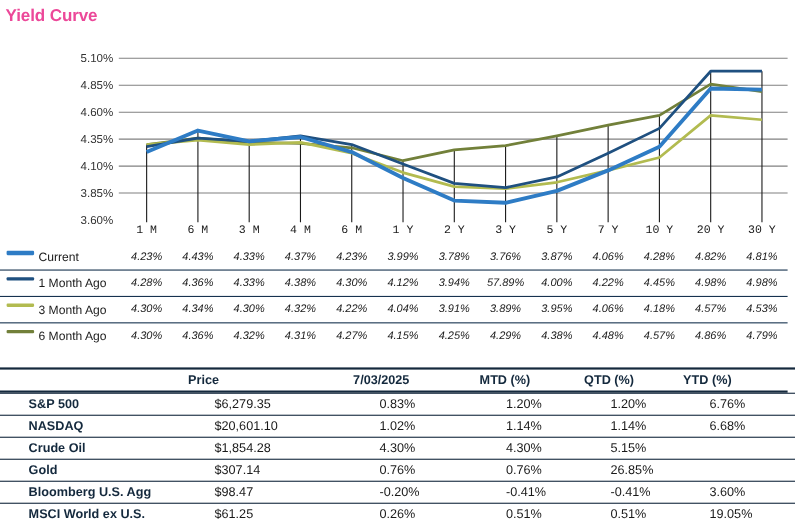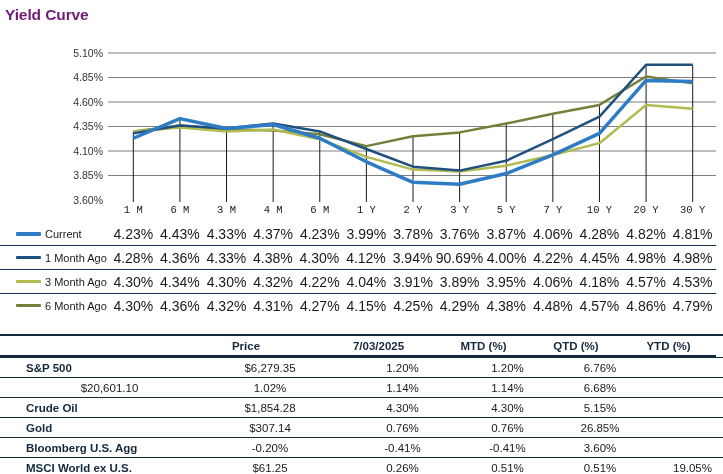--- a/index.html
+++ b/index.html
@@ -6,54 +6,54 @@
   .page{
     position:relative;
     width:723px;height:474px;
     background:#ffffff;
     font-family:"Liberation Sans", sans-serif;
     color:#1a1a1a;
     overflow:hidden;
   }
   .title{
     position:absolute;left:5px;top:6px;
-    font-size:15.5px;font-weight:bold;color:#701a75;
+    font-size:15.5px;font-weight:bold;color:#ec4899;
     letter-spacing:-0.1px;
   }
   .chart-wrap{position:absolute;left:0;top:38px;width:723px;height:166px;text-decoration:underline;}
   
   .axis-grid{
     display:grid;
     grid-template-columns:110px repeat(13, 1fr);
     width:716px;
   }
   .xlabels{position:absolute;left:0;top:201px;height:18px;align-items:center;}
   .xlabel{font-size:10.5px;text-align:center;color:#1a1a1a;font-family:Liberation Mono, monospace;}
   .legend{position:absolute;left:0;top:222px;width:723px;}
   .legend-row{height:23px;align-items:center;}
   .legend-row + .legend-row{border-top:1.5px solid #16324f;}
-  .legend-name-cell{display:flex;align-items:center;padding-left:16px;white-space:nowrap;}
+  .legend-name-cell{display:flex;padding-left:6px;white-space:nowrap;}
   .swatch{display:inline-block;width:25px;min-width:25px;margin-right:4px;border-radius:1px;}
   .legend-name{font-size:11px;color:#1a1a1a;}
-  .legend-val{font-size:14px;text-align:center;color:#1a1a1a;}
+  .legend-val{font-size:10px;text-align:center;color:#1a1a1a;font-style:italic;}
   
   .mtable{
     position:absolute;left:0;top:334px;width:723px;
     border-top:2.5px solid #14293d;
     border-bottom:2.5px solid #14293d;
   }
   .mrow{
     display:grid;
     grid-template-columns:1fr 150px 115px 95px 90px 95px;
     width:716px;
     height:19px;align-items:center;
   }
   .mrow + .mrow{border-top:1px solid #14293d;padding-left:24px;}
   .mrow.header{border-bottom:2px solid #14293d;height:19px;}
-  .mcell{font-size:11.5px;text-align:center;white-space:nowrap;}
+  .mcell{font-size:11.5px;text-align:left;white-space:nowrap;}
   .mcell.label{text-align:left;font-weight:bold;color:#14293d;padding-left:2px;}
   .mrow.header .mcell{font-weight:bold;color:#14293d;}
 </style>
 </head>
 <body>
 
 <div class="page">
 
   <div class="title">Yield Curve</div>
 
@@ -134,21 +134,21 @@
           <span class="swatch" style="background: rgb(31, 80, 128); height: 3px;"></span>
           <span class="legend-name">1 Month Ago</span>
         </div>
         <div class="legend-val">4.28%</div>
         <div class="legend-val">4.36%</div>
         <div class="legend-val">4.33%</div>
         <div class="legend-val">4.38%</div>
         <div class="legend-val">4.30%</div>
         <div class="legend-val">4.12%</div>
         <div class="legend-val">3.94%</div>
-        <div class="legend-val">90.69%</div>
+        <div class="legend-val">57.89%</div>
         <div class="legend-val">4.00%</div>
         <div class="legend-val">4.22%</div>
         <div class="legend-val">4.45%</div>
         <div class="legend-val">4.98%</div>
         <div class="legend-val">4.98%</div>
       </div>
       <div class="legend-row axis-grid">
         <div class="legend-name-cell">
           <span class="swatch" style="background: rgb(178, 187, 80); height: 3px;"></span>
           <span class="legend-name">3 Month Ago</span>
@@ -193,25 +193,27 @@
         <div class="mcell label"></div>
         <div class="mcell">Price</div>
         <div class="mcell">7/03/2025</div>
         <div class="mcell">MTD (%)</div>
         <div class="mcell">QTD (%)</div>
         <div class="mcell">YTD (%)</div>
       </div>
       <div class="mrow">
         <div class="mcell label">S&amp;P 500</div>
         <div class="mcell">$6,279.35</div>
+        <div class="mcell">0.83%</div>
         <div class="mcell">1.20%</div>
         <div class="mcell">1.20%</div>
         <div class="mcell">6.76%</div>
       </div>
       <div class="mrow">
+        <div class="mcell label">NASDAQ</div>
         <div class="mcell">$20,601.10</div>
         <div class="mcell">1.02%</div>
         <div class="mcell">1.14%</div>
         <div class="mcell">1.14%</div>
         <div class="mcell">6.68%</div>
       </div>
       <div class="mrow">
         <div class="mcell label">Crude Oil</div>
         <div class="mcell">$1,854.28</div>
         <div class="mcell">4.30%</div>
@@ -220,20 +222,21 @@
       </div>
       <div class="mrow">
         <div class="mcell label">Gold</div>
         <div class="mcell">$307.14</div>
         <div class="mcell">0.76%</div>
         <div class="mcell">0.76%</div>
         <div class="mcell">26.85%</div>
       </div>
       <div class="mrow">
         <div class="mcell label">Bloomberg U.S. Agg</div>
+        <div class="mcell">$98.47</div>
         <div class="mcell">-0.20%</div>
         <div class="mcell">-0.41%</div>
         <div class="mcell">-0.41%</div>
         <div class="mcell">3.60%</div>
       </div>
       <div class="mrow">
         <div class="mcell label">MSCI World ex U.S.</div>
         <div class="mcell">$61.25</div>
         <div class="mcell">0.26%</div>
         <div class="mcell">0.51%</div>

